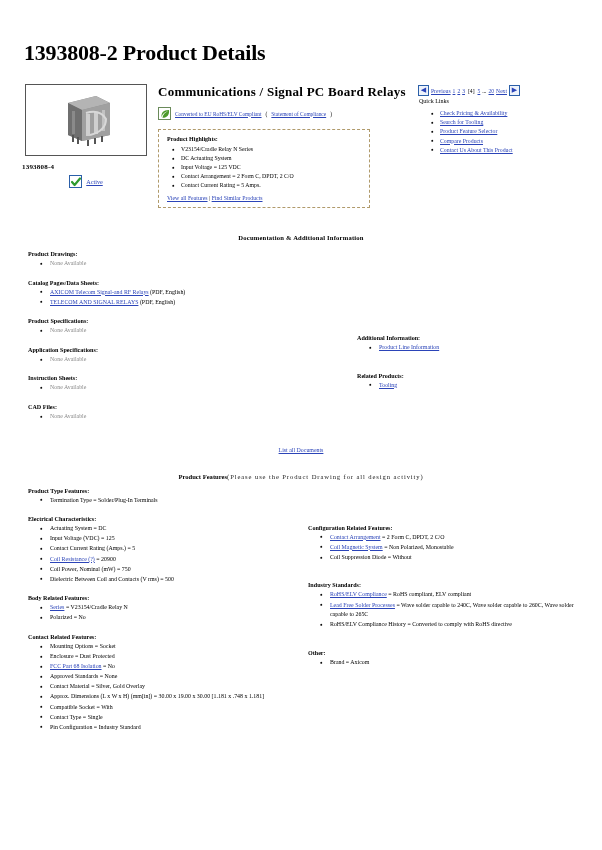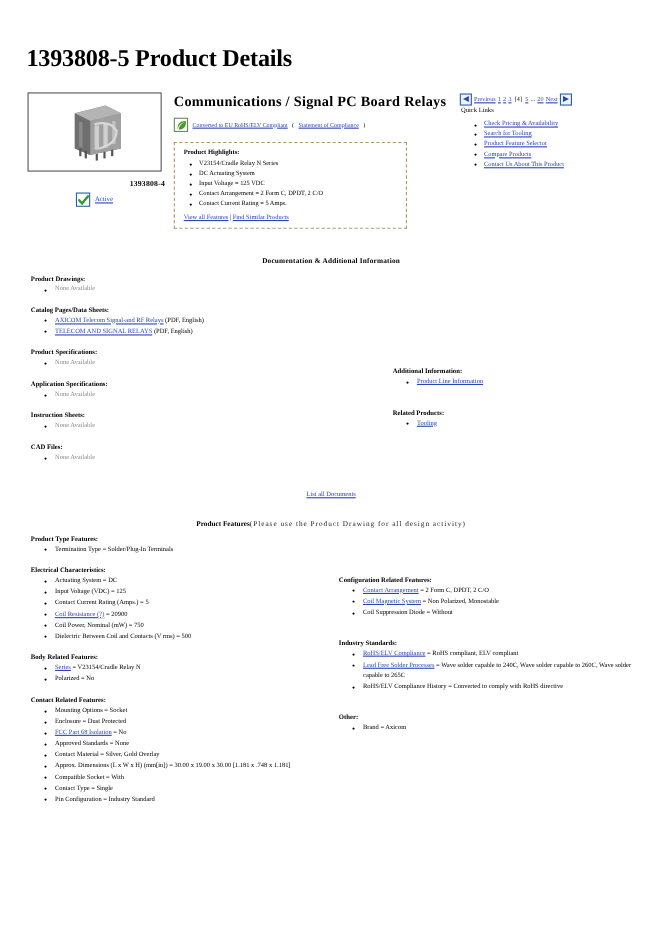--- a/index.html
+++ b/index.html
@@ -31,21 +31,21 @@
 
   
   .top-area {
     display: flex;
     align-items: flex-start;
     padding-left: 6px;
   }
   .thumb-col {
     width: 128px;
     flex: 0 0 128px;
-    text-align: right;
+    text-align: left;
   }
   .thumb-frame {
     width: 122px;
     height: 72px;
     border: 1px solid #555;
     background: #fff;
     display: flex;
     align-items: center;
     justify-content: center;
     margin: 0 auto;
@@ -228,21 +228,21 @@
 
   .feat-left { flex: 0 0 272px; width: 272px; padding-left: 12px; }
   .feat-right { flex: 1; padding-left: 20px; }
   .spacer-blk { height: 9px; }
 </style>
 </head>
 <body>
 
 <div class="page">
 
-  <h1 class="page-title">1393808-5 Product Details</h1>
+  <h1 class="page-title">1393808-2 Product Details</h1>
 
   <div class="top-area">
 
     <div class="thumb-col">
       <div class="thumb-frame">
         <svg class="relay-svg" width="60" height="58" viewBox="0 0 60 58">
           <rect x="0" y="0" width="60" height="58" fill="#ffffff"></rect>
           <polygon points="12,12 40,5 54,12 54,44 26,50 12,44" fill="#8d8d8d"></polygon>
           <polygon points="12,12 40,5 54,12 26,19" fill="#b4b4b4"></polygon>
           <polygon points="26,19 54,12 54,44 26,50" fill="#a0a0a0"></polygon>

